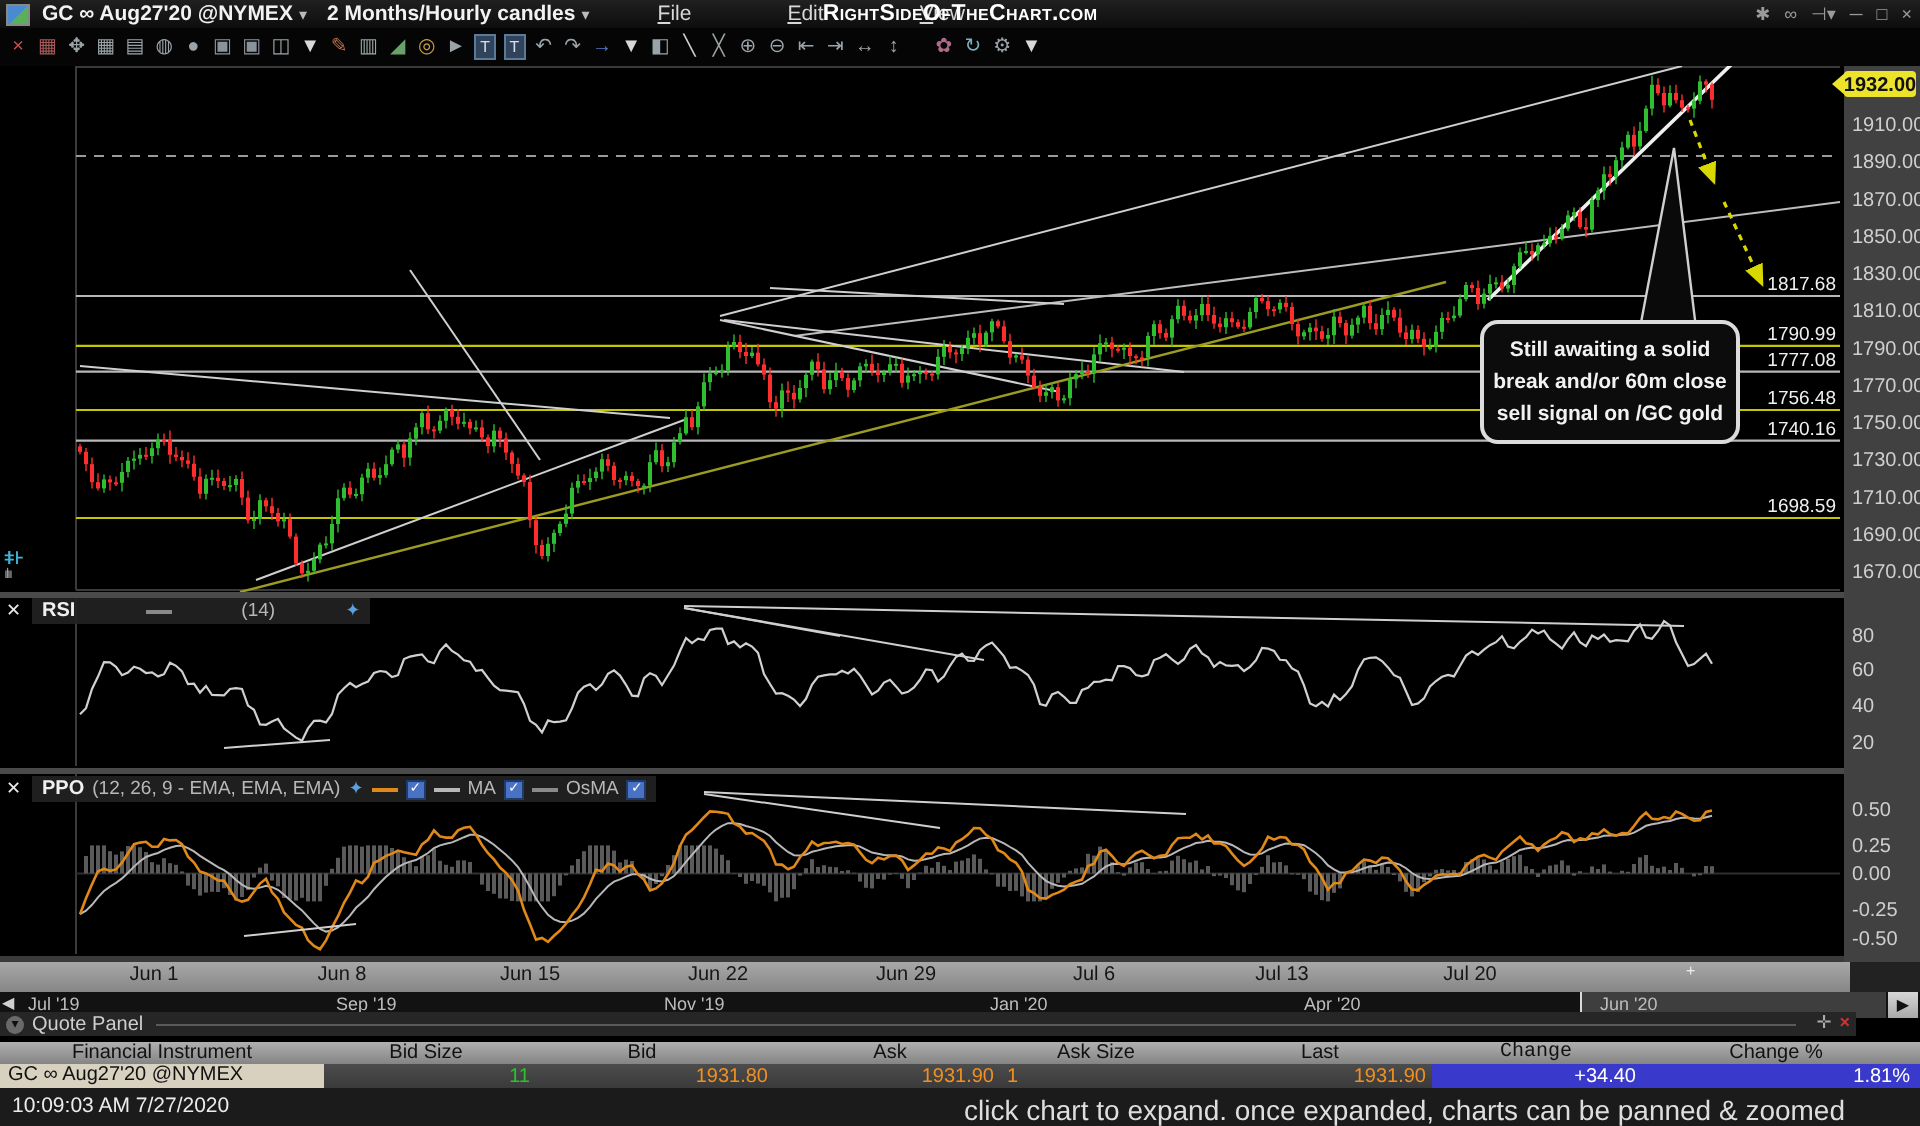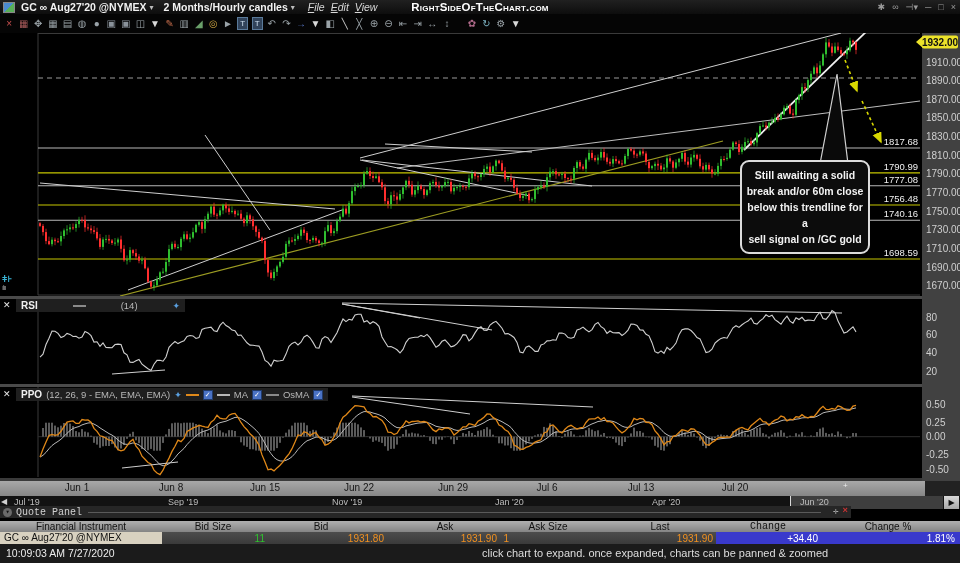--- a/index.html
+++ b/index.html
@@ -4,21 +4,21 @@
 <style>
   html,body{margin:0;padding:0;background:#000;}
   #app{position:relative;width:960px;height:563px;background:#000;overflow:hidden;
        font-family:"Liberation Sans","DejaVu Sans",sans-serif;color:#ddd;}
   
   #titlebar{position:absolute;left:0;top:0;width:960px;height:14px;background:linear-gradient(#202020,#0d0d0d);
     display:flex;align-items:center;font-size:10.5px;}
   .appicon{width:10px;height:9px;margin:0 6px 0 3px;background:linear-gradient(135deg,#4a8ad0 0 50%,#58b058 50% 100%);border:1px solid #888;}
   .symref{font-weight:bold;color:#f2f2f2;margin-right:3px;white-space:nowrap;}
   .ddt{color:#bbb;font-size:8px;margin-right:10px;}
-  .menu-item{color:#d8d8d8;margin:0 3px;font-style:italic;}
+  .menu-item{color:#d8d8d8;margin:0 24px;}
   .menu-item::first-letter{text-decoration:underline;}
   #brand{position:absolute;left:50%;transform:translateX(-50%);top:0;height:14px;line-height:14px;
     font-weight:bold;font-size:11.5px;letter-spacing:.2px;color:#fff;font-variant:small-caps;text-align:center;}
   #wincontrols{position:absolute;right:4px;top:0;height:14px;display:flex;align-items:center;gap:7px;color:#9a9a9a;font-size:9px;}
   
   #toolbar{position:absolute;left:0;top:14px;width:960px;height:19px;background:#050505;display:flex;align-items:center;}
   .tbi{display:inline-block;width:11px;text-align:center;font-size:10px;line-height:15px;margin-left:3.6px;}
   .tbi.boxed{background:#31435a;border:1px solid #5a7a9a;width:9px;height:11px;line-height:11px;font-size:8px;}
   
   svg{position:absolute;left:0;display:block;}
@@ -43,38 +43,38 @@
   .xtick{position:absolute;top:1px;transform:translateX(-50%);font-size:10px;color:#161616;}
   #xplus{position:absolute;left:843px;top:0px;color:#eee;font-size:8px;}
   
   #timeline{position:absolute;left:0;top:496px;width:960px;height:13px;background:#121212;}
   #tl-thumb{position:absolute;top:0;height:13px;background:#3e3e3e;border-left:1px solid #dadada;}
   .tl-label{position:absolute;top:1px;font-size:9px;color:#bdbdbd;}
   #tl-back{position:absolute;left:1px;top:1px;color:#cfcfcf;font-size:8px;}
   #tl-fwd{position:absolute;left:944px;top:0;width:15px;height:13px;background:linear-gradient(#d8d8d8,#a8a8a8);
     color:#111;font-size:8px;text-align:center;line-height:13px;}
   
-  #qp-header{position:absolute;left:0;top:506px;width:851px;height:12px;background:#262626;display:flex;align-items:center;font-family:Liberation Mono, monospace;}
+  #qp-header{position:absolute;left:0;top:506px;width:928px;height:12px;background:#262626;display:flex;align-items:center;}
   #qp-collapse{width:9px;height:9px;margin:0 4px 0 3px;background:#6a6a6a;border-radius:50%;color:#111;
     font-size:7px;line-height:9px;text-align:center;}
   #qp-title{font-size:10px;color:#cfcfcf;margin-right:6px;white-space:nowrap;}
   #qp-groove{flex:1;height:1px;background:#5a5a5a;margin-right:30px;}
   #qp-hicons{position:absolute;right:3px;top:0;display:flex;gap:4px;font-size:9px;}
   #qp-cols{position:absolute;left:0;top:521px;width:960px;height:11px;background:linear-gradient(#b0b0b0,#848484);}
   .qcol{position:absolute;top:0;transform:translateX(-50%);font-size:10px;color:#111;white-space:nowrap;}
   #qp-row{position:absolute;left:0;top:532px;width:960px;height:12px;background:linear-gradient(#4c4c4c,#3a3a3a);}
   #qp-inst{position:absolute;left:0;top:0;width:162px;height:12px;background:#d8d1c0;color:#111;
     font-size:10px;line-height:12px;padding-left:4px;box-sizing:border-box;white-space:nowrap;}
   #qp-blue{position:absolute;left:716px;top:0;width:244px;height:12px;background:#3939cc;}
   .qval{position:absolute;top:1px;font-size:10px;line-height:12px;}
   .g{color:#2ec22e;} .o{color:#f09020;} .w{color:#fff;}
   
   #status{position:absolute;left:0;top:544px;width:960px;height:19px;background:#1b1b1b;}
   #st-time{position:absolute;left:6px;top:3px;font-size:10.5px;color:#ececec;}
-  #st-hint{position:absolute;left:482px;top:3px;font-size:11px;color:#dedede;}
+  #st-hint{position:absolute;left:482px;top:3px;font-size:14px;color:#dedede;}
   
   #mk1{position:absolute;left:2px;top:274px;color:#3ab6d8;font-size:9px;font-weight:bold;}
   #mk2{position:absolute;left:2px;top:284px;color:#9a9a9a;font-size:7px;letter-spacing:-1px;}
 </style>
 </head>
 <body>
 
 <div id="app">
 
   <div id="titlebar">
@@ -1063,21 +1063,20 @@
     <span>MA</span>
     <span class="cbx">✓</span>
     <span class="lsample dim"></span>
     <span>OsMA</span>
     <span class="cbx">✓</span>
   </div>
 
   <div id="anno">
     <div>Still awaiting a solid</div>
     <div>break and/or 60m close</div>
-    <div>below this trendline for a</div>
     <div>sell signal on /GC gold</div>
   </div>
 
   <div id="xaxis">
       <span id="xplus">+</span>
       <span class="xtick" style="left: 77px;">Jun 1</span>
       <span class="xtick" style="left: 171px;">Jun 8</span>
       <span class="xtick" style="left: 265px;">Jun 15</span>
       <span class="xtick" style="left: 359px;">Jun 22</span>
       <span class="xtick" style="left: 453px;">Jun 29</span>

